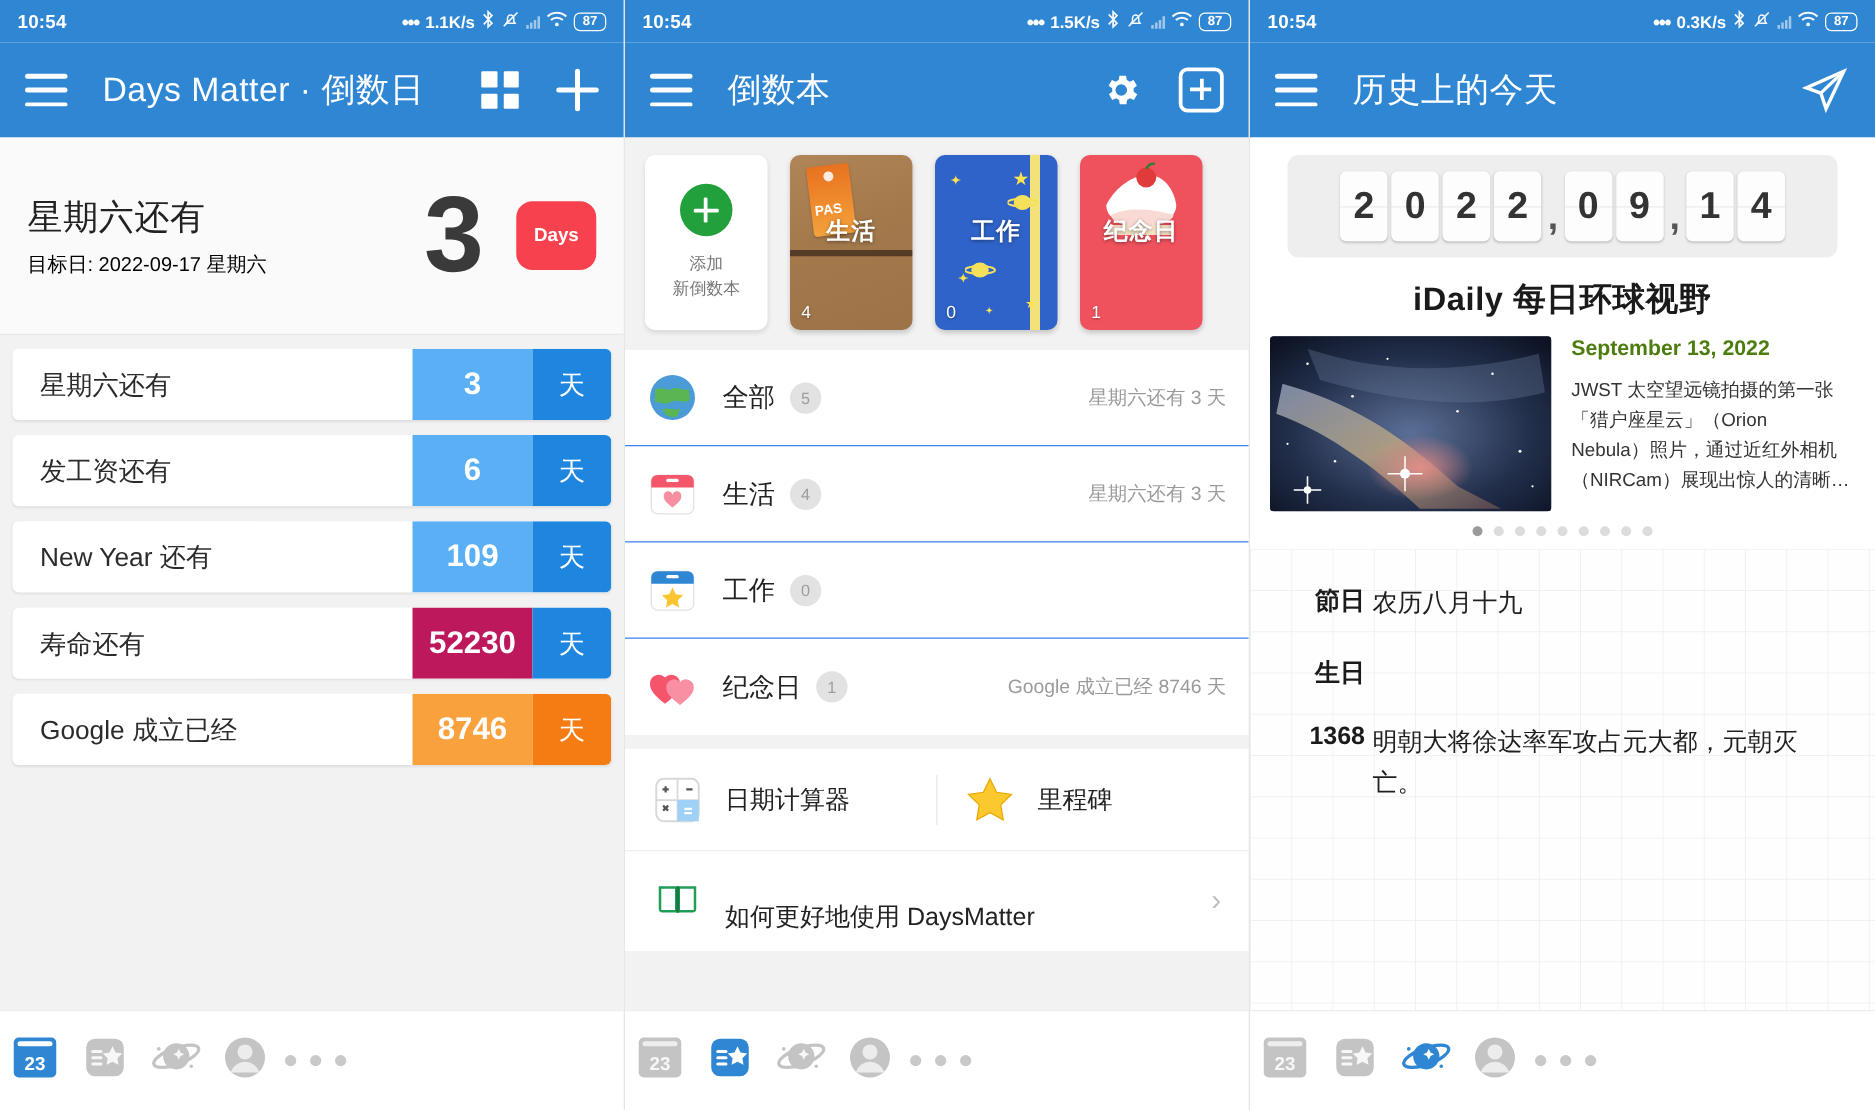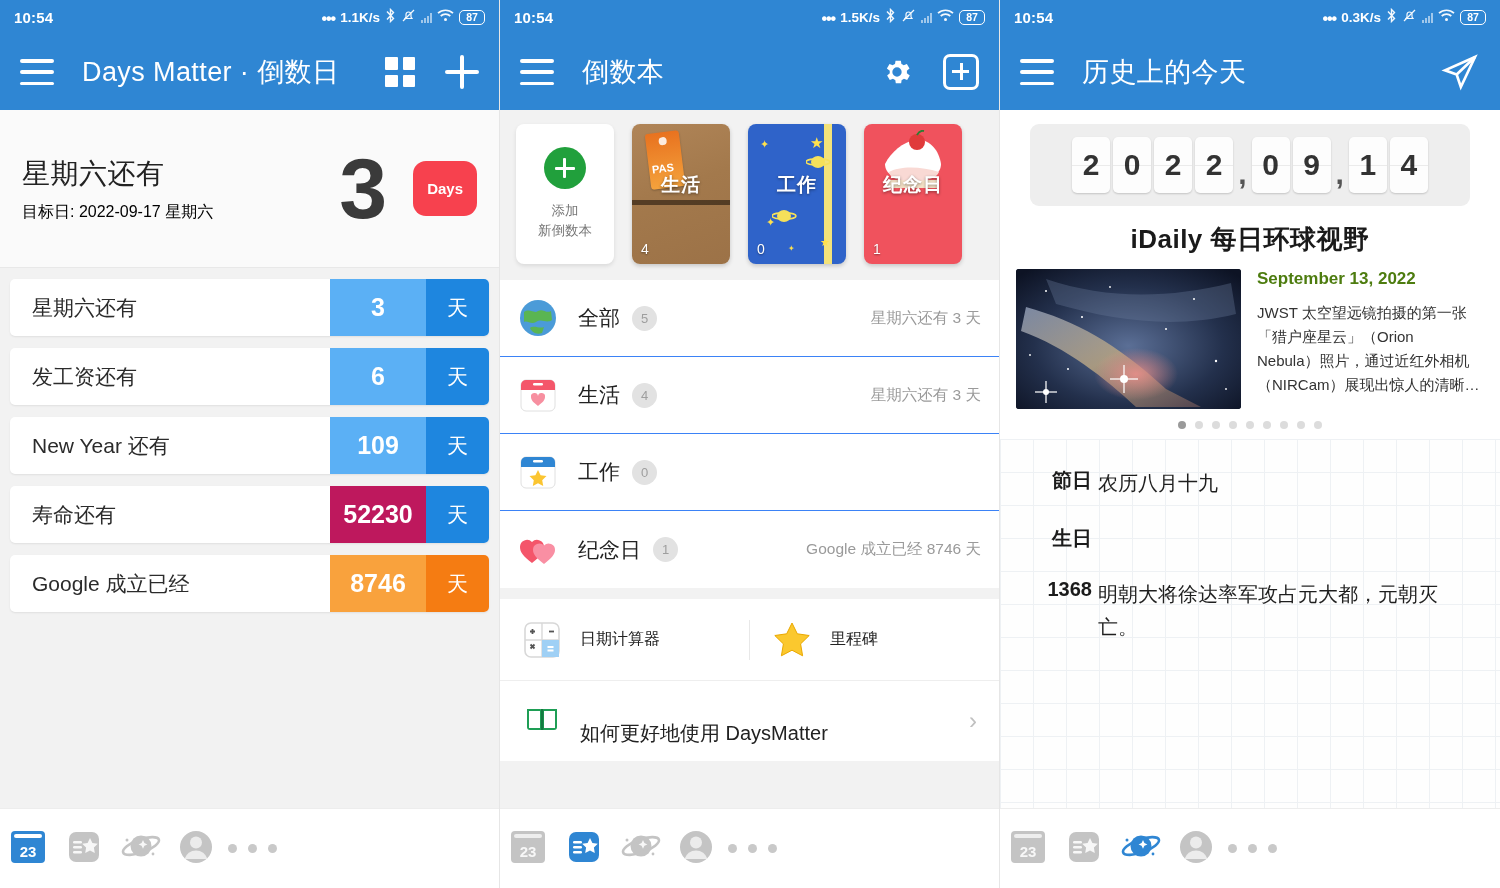--- a/index.html
+++ b/index.html
@@ -111,21 +111,21 @@
     background:#e2e2e2; color:#9e9e9e; font-size:13px; display:flex;
     align-items:center; justify-content:center; }
   .list-right { margin-left:auto; font-size:15.5px; color:#9a9a9a; }
 
   .gap { height:11px; background:#f2f2f2; flex:none; }
   .tools { background:#fff; display:flex; height:82px; align-items:center;
     border-bottom:1px solid #eee; flex:none; }
   .tool { flex:1; display:flex; align-items:center; padding-left:22px; cursor:pointer; }
   .tool + .tool { border-left:1px solid #e8e8e8; }
   .tool-ic { width:40px; height:40px; margin-right:18px; flex:none; }
-  .tool-label { font-size:16px; color:#222; }
+  .tool-label { font-size:20px; color:#222; }
   .help-row { background:#fff; height:80px; display:flex; align-items:center;
     padding:0 22px; flex:none; cursor:pointer; }
   .help-label { font-size:20px; color:#222; margin-left:18px;margin-top:24px; }
   .chev { margin-left:auto; color:#c0c0c0; font-size:24px; }
 
   
   .scr3-body { flex:1; background:#fff; overflow:hidden; display:flex; flex-direction:column; }
   .flip-wrap { background:#eeeeee; margin:14px 30px 0 30px; border-radius:9px;
     padding:13px 16px; display:flex; align-items:center; justify-content:center; gap:3px; flex:none;}
   .flip { width:38px; height:56px; background:#fdfdfd; border-radius:5px;

